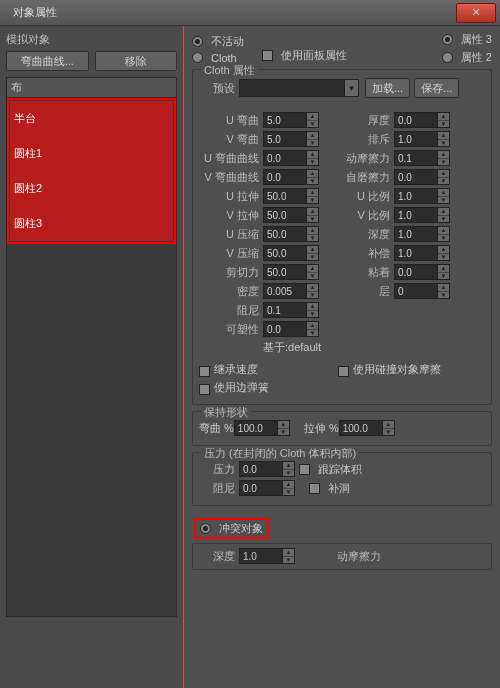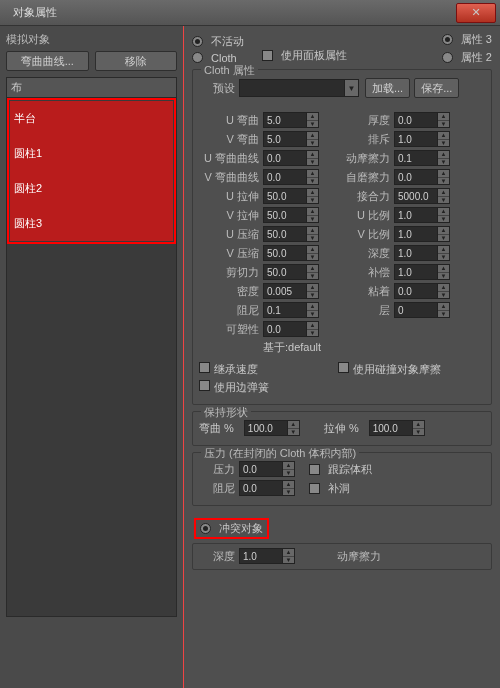--- a/index.html
+++ b/index.html
@@ -31,21 +31,21 @@
 .spin input{background:#2c2c2c;border:none;color:#d0d0d0;width:42px;padding:0 3px;height:14px;font-size:10px}
 .spin .ar{width:12px;height:14px;background:#686868;border-left:1px solid #222;display:flex;flex-direction:column}
 .spin .ar div{flex:1;display:flex;align-items:center;justify-content:center;font-size:6px;line-height:1;color:#222;border-bottom:1px solid #444}
 .spin .ar div:last-child{border-bottom:none}
 .cols2{display:grid;grid-template-columns:1fr 1fr;column-gap:6px}
 .combo{display:flex;align-items:center;border:1px solid #222;background:#2c2c2c;height:18px;width:120px}
 .combo .cv{flex:1;padding:0 4px;color:#d0d0d0}
 .combo .car{width:14px;height:16px;background:#686868;border-left:1px solid #222;display:flex;align-items:center;justify-content:center;font-size:8px;color:#222}
 .inline{display:flex;align-items:center;gap:4px}
 .highlight{border:2px solid #f00;padding:1px 4px;display:inline-flex;align-items:center}
-.chklab{display:flex;align-items:flex-start;margin-bottom:3px}
+.chklab{display:flex;align-items:flex-end;margin-bottom:3px}
 </style>
 </head>
 <body>
 
 <div class="titlebar">
   <span class="t">对象属性</span>
   <div class="closebtn">
       <span>✕</span>
     </div>
 </div>
@@ -265,30 +265,20 @@
                 <span class="ar">
                   <div>▲</div>
                   <div>▼</div>
                 </span>
               </div>
             </div>
           <div class="prow">
               <span class="plab" style="width:56px">自磨擦力</span>
               <div class="spin">
                 <input value="0.0" style="">
-                <span class="ar">
-                  <div>▲</div>
-                  <div>▼</div>
-                </span>
-              </div>
-            </div>
-          <div class="prow">
-              <span class="plab" style="width:56px">接合力</span>
-              <div class="spin">
-                <input value="5000.0" style="">
                 <span class="ar">
                   <div>▲</div>
                   <div>▼</div>
                 </span>
               </div>
             </div>
           <div class="prow">
               <span class="plab" style="width:56px">U 比例</span>
               <div class="spin">
                 <input value="1.0" style="">
@@ -366,21 +356,21 @@
           <label class="chklab">
               <span class="chk"></span>
               <span>使用碰撞对象摩擦</span>
             </label>
         </div>
       </div>
     </div>
 
     <div class="fieldset">
       <div class="legend">保持形状</div>
-      <div class="prow" style="gap:10px">
+      <div class="prow" style="">
         <span>弯曲 %</span>
         <div class="spin">
             <input value="100.0" style="">
             <span class="ar">
               <div>▲</div>
               <div>▼</div>
             </span>
           </div>
         <span style="margin-left:14px">拉伸 %</span>
         <div class="spin">
@@ -397,21 +387,21 @@
       <div class="legend">压力 (在封闭的 Cloth 体积内部)</div>
       <div class="prow">
           <span class="plab" style="width:40px">压力</span>
           <div class="spin">
             <input value="0.0" style="">
             <span class="ar">
               <div>▲</div>
               <div>▼</div>
             </span>
           </div>
-        <label class="inline" style="margin-left:14px">
+        <label class="inline" style="margin-left:4px">
             <span class="chk"></span>
             <span>跟踪体积</span>
           </label>
         </div>
       <div class="prow">
           <span class="plab" style="width:40px">阻尼</span>
           <div class="spin">
             <input value="0.0" style="">
             <span class="ar">
               <div>▲</div>

